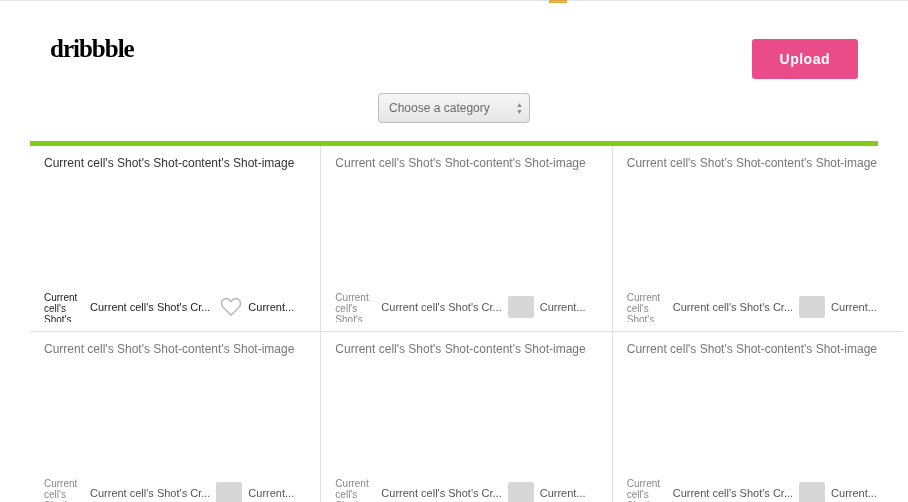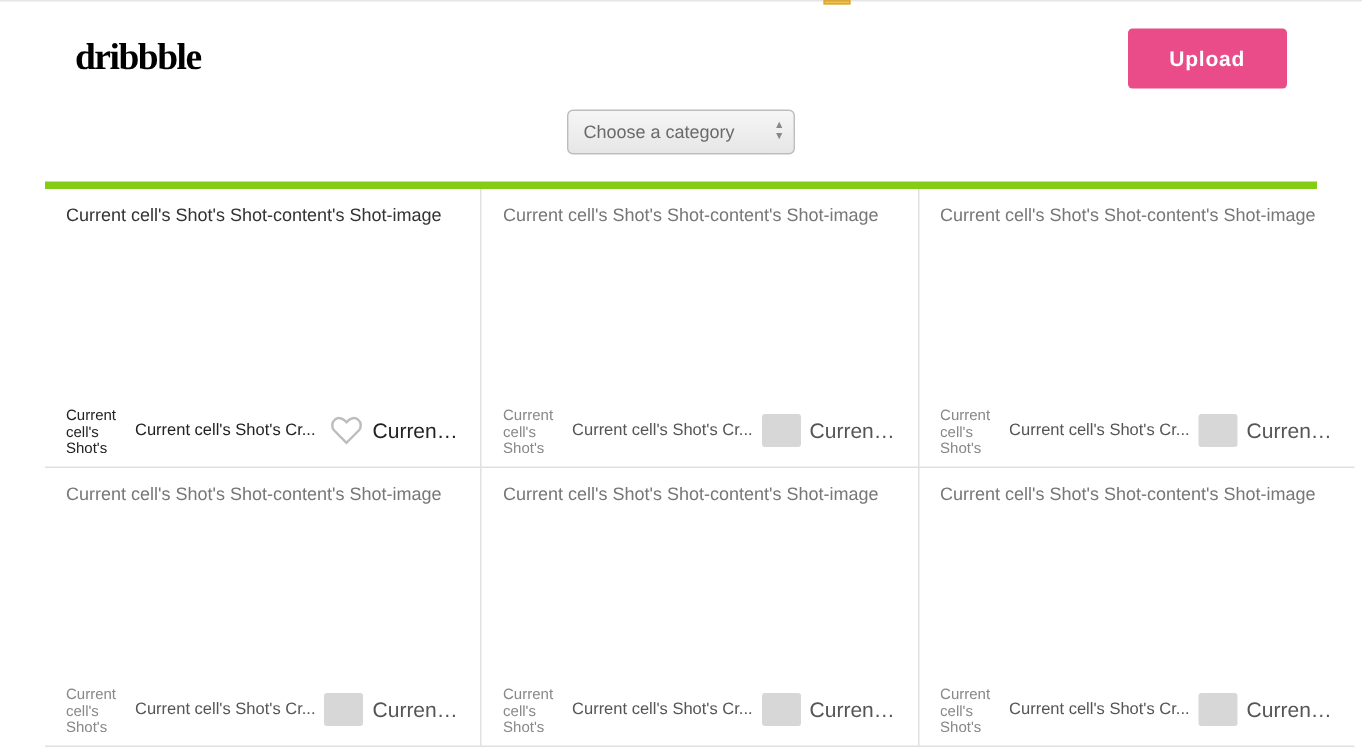--- a/index.html
+++ b/index.html
@@ -38,20 +38,21 @@
   .upload-btn {
     background: #ea4c89;
     color: #fff;
     border: none;
     padding: 12px 28px;
     font-size: 14px;
     font-weight: 600;
     border-radius: 3px;
     cursor: pointer;
     letter-spacing: 0.5px;
+    margin-top: 20px;
   }
   .category-row {
     display: flex;
     justify-content: center;
     padding: 6px 0 18px 0;
     text-align: right;
   }
   .category-select {
     width: 152px;
     height: 30px;
@@ -131,21 +132,21 @@
   }
   .heart-icon svg { display: block; }
   .gray-box {
     width: 26px;
     height: 22px;
     background: #d7d7d7;
     border-radius: 2px;
     flex: 0 0 auto;
   }
   .likes-label {
-    font-size: 14px;
+    font-size: 11px;
     color: #555;
     white-space: nowrap;
     overflow: hidden;
     text-overflow: ellipsis;
     flex: 0 0 58px;
   }
   .row-0.col-0 .creator-col,
   .row-0.col-0 .creator-long,
   .row-0.col-0 .likes-label { color: #222; }
 </style>

